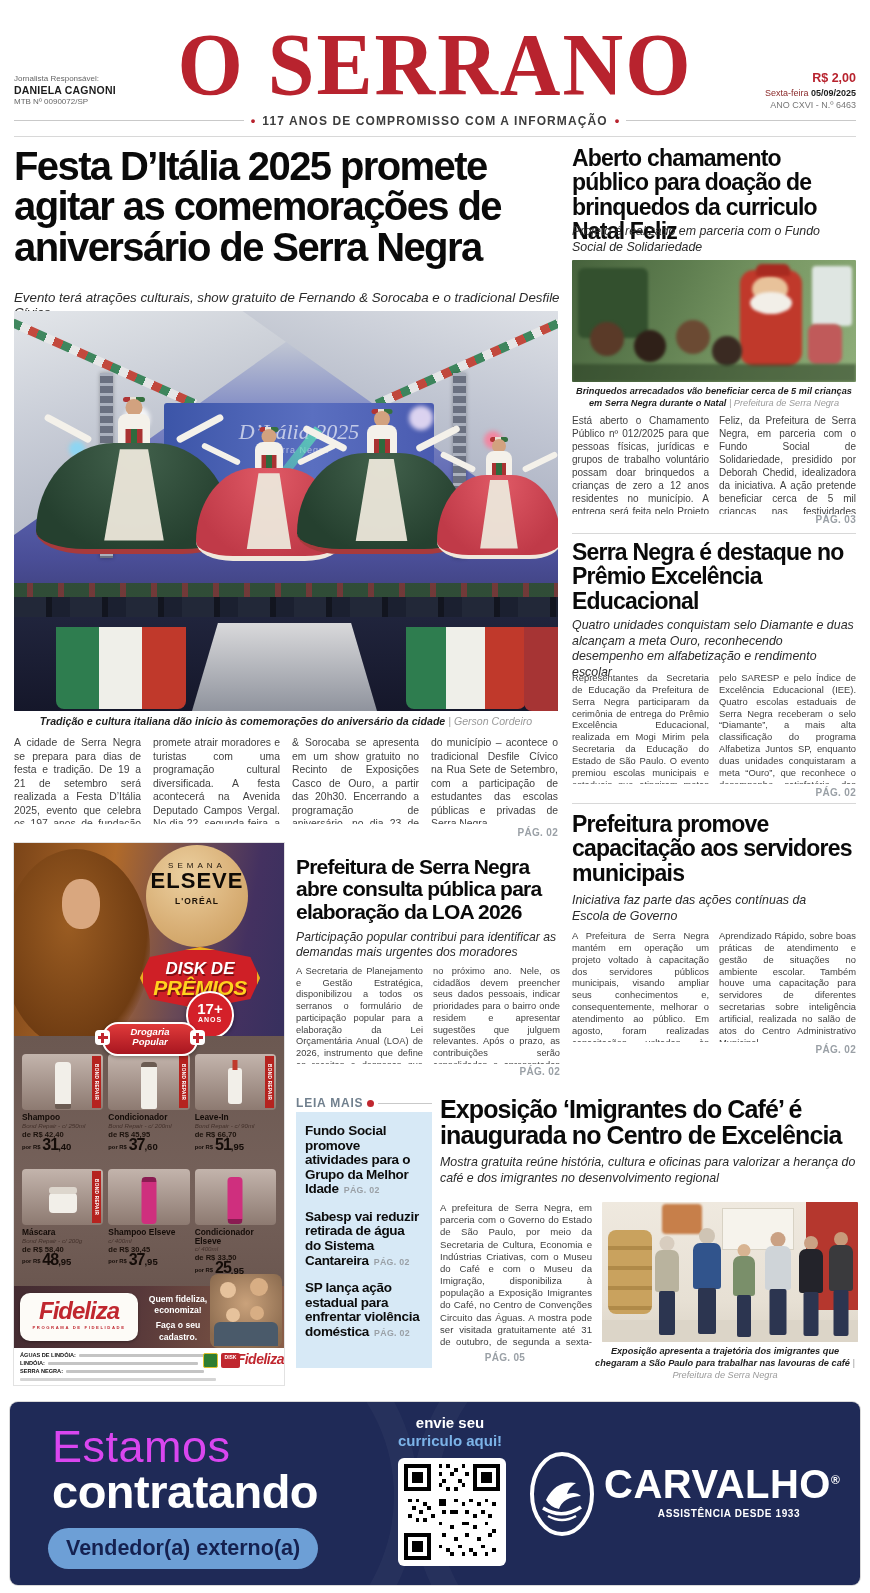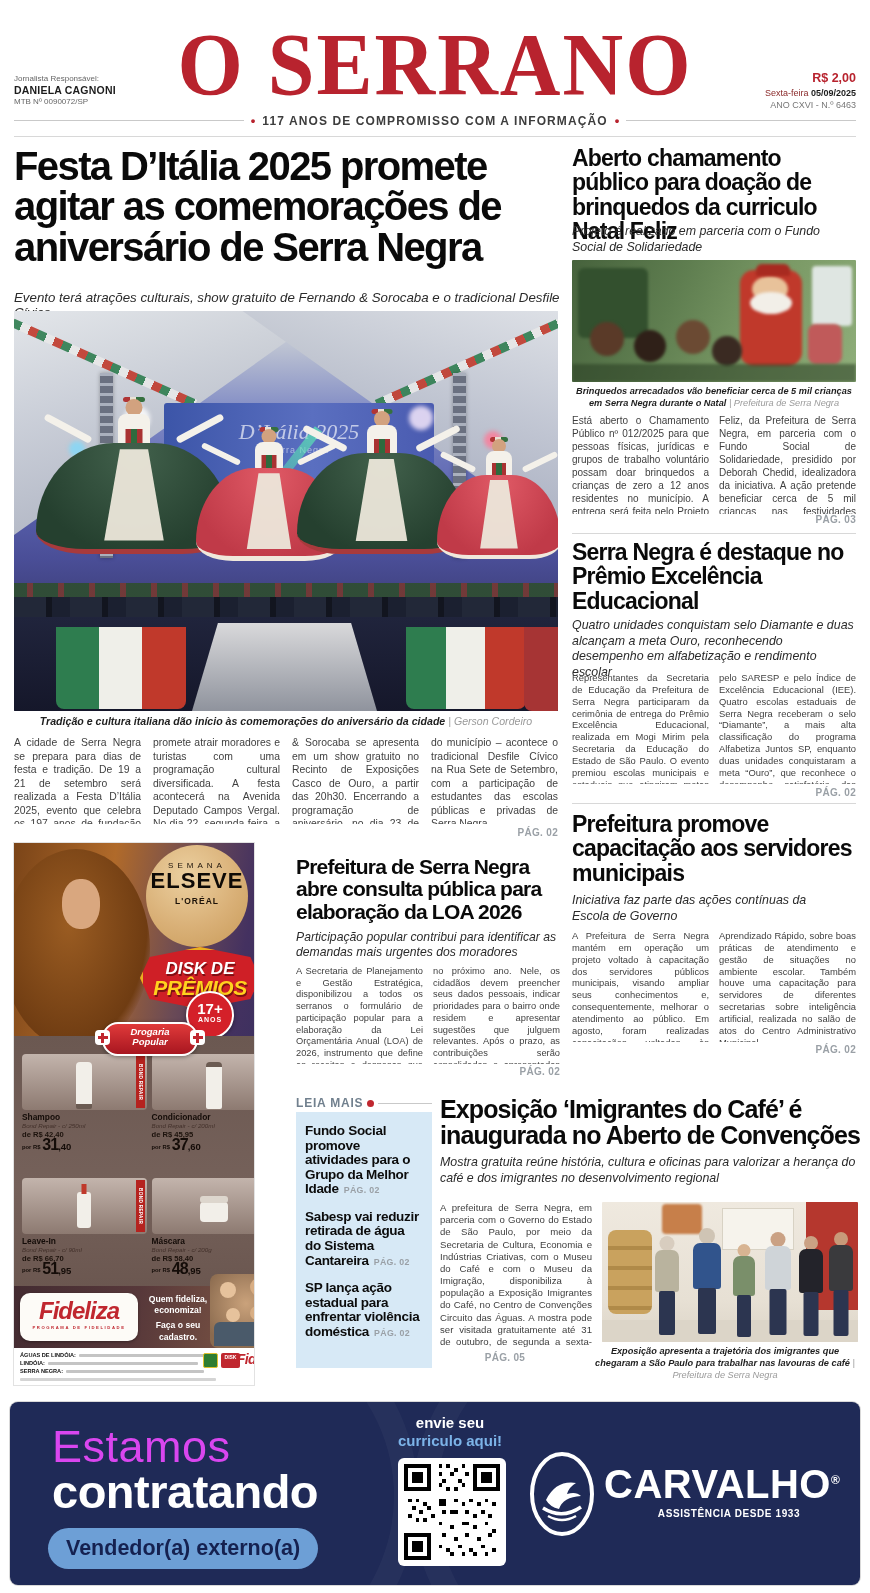--- a/index.html
+++ b/index.html
@@ -76,21 +76,21 @@
   .show-badge .l2{font-size:21px;font-weight:900;font-style:italic;color:#ffd21e;text-shadow:1px 2px 0 #7d1013;line-height:1;letter-spacing:-.5px;}
   .anos-badge{background:#d42029;border:2px solid #fff;border-radius:50%;color:#fff;text-align:center;box-shadow:0 1px 4px rgba(0,0,0,.4);}
   .anos-badge .a1{font-size:15px;font-weight:900;line-height:1;margin-top:8px;}
   .anos-badge .a2{font-size:7px;font-weight:900;letter-spacing:1px;}
   .drog-pill{background:linear-gradient(180deg,#e03a3a,#a81620);border:2px solid #fff;border-radius:16px;color:#fff;text-align:center;font-weight:800;font-style:italic;box-shadow:0 1px 4px rgba(0,0,0,.4);}
   .drog-pill .d1{font-size:9.5px;line-height:1.1;margin-top:3px;}
   .cross{position:absolute;width:15px;height:15px;background:#fff;border-radius:4px;top:6px;}
   .cross:before{content:"";position:absolute;left:6px;top:2.5px;width:3px;height:10px;background:#c0272f;}
   .cross:after{content:"";position:absolute;left:2.5px;top:6px;width:10px;height:3px;background:#c0272f;}
   .ad-prod{background:linear-gradient(180deg,#6b5851,#75615a 60%,#6b5750);}
-  .pgrid{display:grid;grid-template-columns:repeat(2,1fr);gap:26px 5px;padding:18px 8px 2px;}
+  .pgrid{display:grid;grid-template-columns:repeat(3,1fr);gap:17px 5px;padding:18px 8px 2px;}
   .ptile{height:56px;background:linear-gradient(180deg,#c3b4ac,#8d7a71);border-radius:4px;position:relative;overflow:hidden;}
   .pribbon{position:absolute;right:2px;top:2px;bottom:2px;width:9px;background:#b5231f;color:#fff;font-size:4.6px;font-weight:bold;writing-mode:vertical-rl;text-align:center;letter-spacing:.4px;line-height:9px;}
   .pname{font-size:8.4px;font-weight:800;color:#140c08;margin-top:3px;line-height:1.05;}
   .pdetail{font-size:6.2px;font-style:italic;color:#42302a;line-height:1.15;min-height:7px;}
   .pde{font-size:7.6px;font-weight:800;color:#1c120c;margin-top:1px;}
   .ppor{display:flex;align-items:flex-end;color:#140c08;}
   .plabel{font-size:5.8px;font-weight:bold;margin:0 2px 2px 0;}
   .pprice{font-size:16px;font-weight:700;letter-spacing:-1px;line-height:.8;}
   .pcents{font-size:9.5px;font-weight:900;line-height:1;}
   .shape{position:absolute;left:50%;transform:translateX(-50%);}
@@ -293,21 +293,21 @@
   <span class="leia-label">LEIA MAIS</span>
   <span style="width:7px;height:7px;border-radius:50%;background:#c0272f;display:inline-block;"></span>
   <div class="ln"></div>
 </div>
 <div class="abs leia-box" style="left:296px;top:1112px;width:136px;height:256px;padding:12px 9px;box-sizing:border-box;">
   <div class="leia-item"><span>Fundo Social promove atividades para o Grupo da Melhor Idade</span><span class="pg">PÁG. 02</span></div>
   <div class="leia-item"><span>Sabesp vai reduzir retirada de água do Sistema Cantareira</span><span class="pg">PÁG. 02</span></div>
   <div class="leia-item"><span>SP lança ação estadual para enfrentar violência doméstica</span><span class="pg">PÁG. 02</span></div>
 </div>
 
-<div class="abs hl" style="left:440px;top:1096px;width:420px;font-size:25px;line-height:1.05;letter-spacing:-.9px;">Exposição ‘Imigrantes do Café’ é inaugurada no Aberto de Convenções</div>
+<div class="abs hl" style="left:440px;top:1096px;width:420px;font-size:25px;line-height:1.05;letter-spacing:-.9px;">Exposição ‘Imigrantes do Café’ é inaugurada no Centro de Excelência</div>
 <div class="abs deck" style="left:440px;top:1154px;width:416px;font-size:12.4px;line-height:1.3;">Mostra gratuita reúne história, cultura e oficinas para valorizar a herança do café e dos imigrantes no desenvolvimento regional</div>
 <div class="abs" style="left:440px;top:1202px;width:152px;height:146px;overflow:hidden;text-align:justify;font-size:9.6px;line-height:1.27;color:#3f3f3f;">A prefeitura de Serra Negra, em parceria com o Governo do Estado de São Paulo, por meio da Secretaria de Cultura, Economia e Indústrias Criativas, com o Museu do Café e com o Museu da Imigração, disponibiliza à população a Exposição Imigrantes do Café, no Centro de Convenções Circuito das Águas. A mostra pode ser visitada gratuitamente até 31 de outubro, de segunda a sexta-feira, das 8h às 17h. A abertura oficial ocorreu em 1º de setembro.</div>
 <div class="abs pag" style="left:440px;top:1352px;width:130px;text-align:center;">PÁG. 05</div>
 
 <div class="abs scene expo-ph" style="left:602px;top:1202px;width:256px;height:140px;">
   <div class="abs" style="right:0;top:0;width:52px;height:108px;background:#b5372e;"></div>
   <div class="abs" style="left:120px;top:6px;width:70px;height:40px;background:#f6f3ec;border:1px solid #d8d2c4;"></div>
   <div class="abs" style="left:60px;top:2px;width:40px;height:30px;background:#c77f4a;border-radius:4px;filter:blur(1px);"></div>
   <div class="abs" style="left:6px;top:28px;width:44px;height:84px;background:repeating-linear-gradient(180deg,#c9a25e 0 16px,#b08a48 16px 20px);border-radius:8px;"></div>
   <div class="abs" style="left:0;bottom:0;width:100%;height:22px;background:#dcd5c8;"></div>
@@ -342,21 +342,21 @@
       <div class="p-body" style="top:13px;width:24px;height:46px;background:#3a3a3d;"></div>
       <div class="p-legs" style="top:58px;width:15px;height:46px;"></div>
     </div>
 </div>
 
 <div class="abs cap" style="left:592px;top:1346px;width:266px;font-size:9.2px;">
   <span>Exposição apresenta a trajetória dos imigrantes que chegaram a São Paulo para trabalhar nas lavouras de café</span>
   <span class="credit">| Prefeitura de Serra Negra</span>
 </div>
 
-<div class="abs ad" style="left:14px;top:843px;width:240px;height:542px;">
+<div class="abs ad" style="left:14px;top:843px;width:270px;height:542px;">
 
   <div class="abs ad-top" style="left:0;top:0;width:270px;height:193px;">
     <div class="abs" style="left:-12px;top:6px;width:148px;height:200px;background:radial-gradient(ellipse at 45% 38%,#9a5c22,#6f3c12 68%,rgba(111,60,18,0) 76%);border-radius:50%;"></div>
     <div class="abs" style="left:48px;top:36px;width:38px;height:50px;background:#d9a77f;border-radius:46%;"></div>
     <div class="abs elseve-circle" style="left:132px;top:2px;width:102px;height:102px;">
       <div class="s1">SEMANA</div>
       <div class="s2">ELSEVE</div>
       <div class="s3">L'ORÉAL</div>
     </div>
     <div class="abs show-badge" style="left:126px;top:104px;width:120px;height:62px;">

